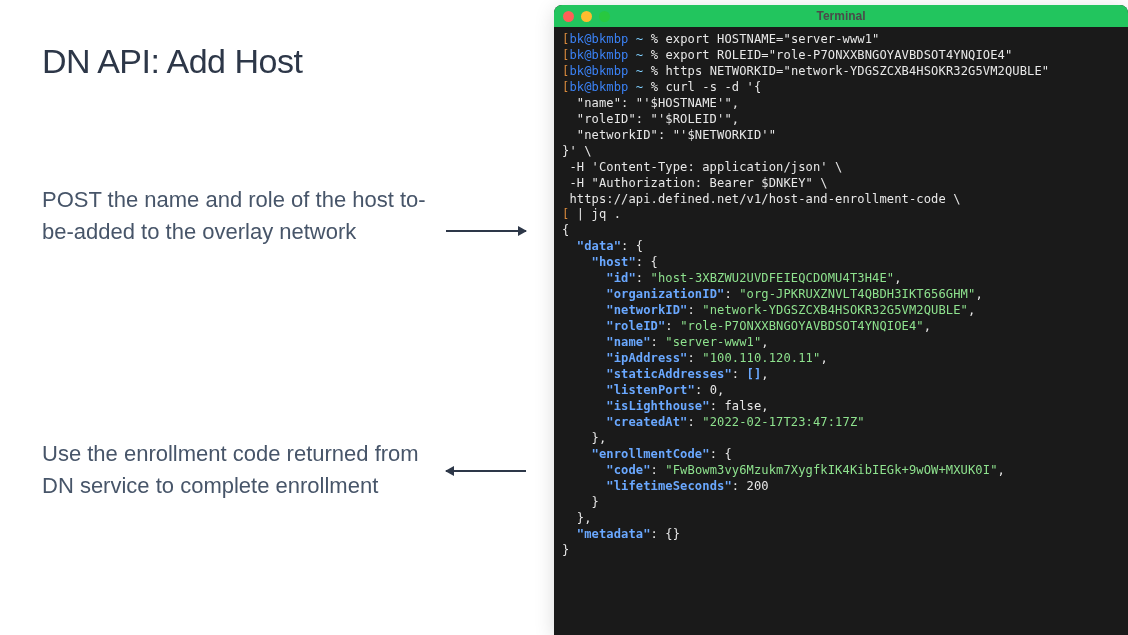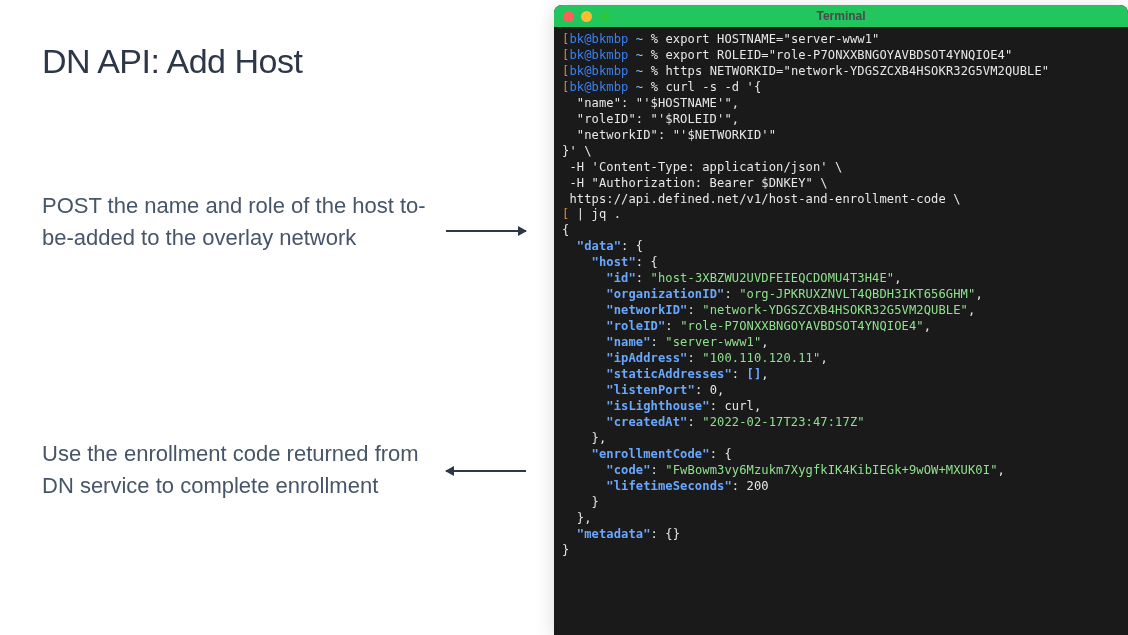--- a/index.html
+++ b/index.html
@@ -22,21 +22,21 @@
   }
   .caption {
     position: absolute;
     left: 42px;
     font-size: 22px;
     line-height: 1.45;
     color: #475569;
     font-weight: 400;
     width: 390px;
   }
-  .caption1 { top: 190px; }
+  .caption1 { top: 184px; }
   .caption2 { top: 438px; }
 
   .arrow {
     position: absolute;
     height: 2px;
     background: #2d3748;
   }
   .arrow::after {
     content: "";
     position: absolute;
@@ -150,21 +150,21 @@
   <span class="key">"data"</span><span class="pu">: {</span>
     <span class="key">"host"</span><span class="pu">: {</span>
       <span class="key">"id"</span><span class="pu">: </span><span class="val">"host-3XBZWU2UVDFEIEQCDOMU4T3H4E"</span><span class="pu">,</span>
       <span class="key">"organizationID"</span><span class="pu">: </span><span class="val">"org-JPKRUXZNVLT4QBDH3IKT656GHM"</span><span class="pu">,</span>
       <span class="key">"networkID"</span><span class="pu">: </span><span class="val">"network-YDGSZCXB4HSOKR32G5VM2QUBLE"</span><span class="pu">,</span>
       <span class="key">"roleID"</span><span class="pu">: </span><span class="val">"role-P7ONXXBNGOYAVBDSOT4YNQIOE4"</span><span class="pu">,</span>
       <span class="key">"name"</span><span class="pu">: </span><span class="val">"server-www1"</span><span class="pu">,</span>
       <span class="key">"ipAddress"</span><span class="pu">: </span><span class="val">"100.110.120.11"</span><span class="pu">,</span>
       <span class="key">"staticAddresses"</span><span class="pu">: </span><span class="key">[]</span><span class="pu">,</span>
       <span class="key">"listenPort"</span><span class="pu">: </span><span class="num">0</span><span class="pu">,</span>
-      <span class="key">"isLighthouse"</span><span class="pu">: </span><span class="num">curl</span><span class="pu">,</span>
+      <span class="key">"isLighthouse"</span><span class="pu">: </span><span class="num">false</span><span class="pu">,</span>
       <span class="key">"createdAt"</span><span class="pu">: </span><span class="val">"2022-02-17T23:47:17Z"</span>
     <span class="pu">},</span>
     <span class="key">"enrollmentCode"</span><span class="pu">: {</span>
       <span class="key">"code"</span><span class="pu">: </span><span class="val">"FwBowm3vy6Mzukm7XygfkIK4KibIEGk+9wOW+MXUK0I"</span><span class="pu">,</span>
       <span class="key">"lifetimeSeconds"</span><span class="pu">: </span><span class="num">200</span>
     <span class="pu">}</span>
   <span class="pu">},</span>
   <span class="key">"metadata"</span><span class="pu">: {}</span>
 <span class="pu">}</span></div>
 </div>

